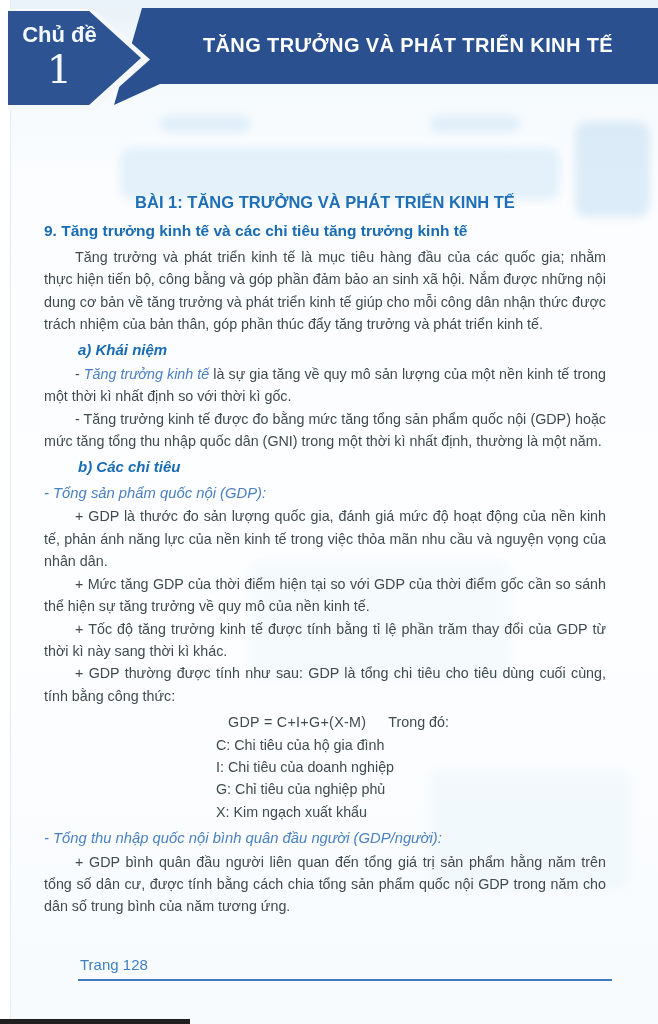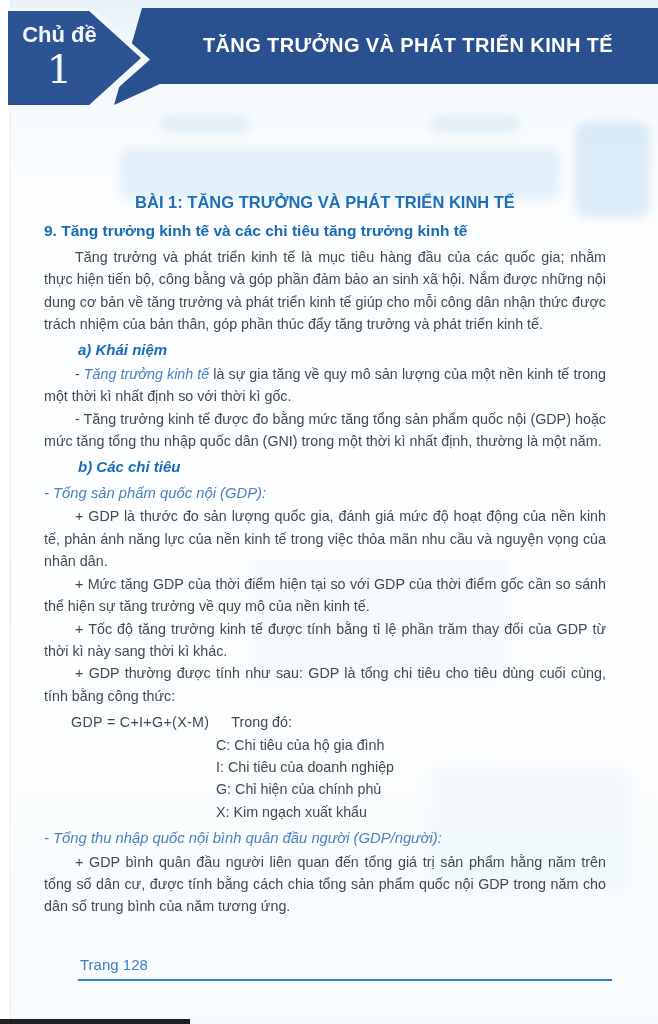--- a/index.html
+++ b/index.html
@@ -70,21 +70,21 @@
   }
   .para{margin:0;text-align:justify;text-indent:31px;}
   .sub-heading{
     color:#196bb4;font-weight:bold;font-style:italic;font-size:15px;
     margin:3px 0 2px 0;text-indent:34px;
   }
   .blue-term{color:#4b80c2;font-style:italic;}
   .blue-line{
     color:#4b80c2;font-style:italic;margin:4px 0 1px 0;font-size:14.8px;text-indent:0;
   }
-  .formula-row{display:flex;margin:4px 0 0 0;}
+  .formula-row{display:flex;margin:4px 0 0 0;justify-content:center;}
   .formula{margin-left:27px;letter-spacing:.3px;}
   .formula-intro{margin-left:22px;}
   .term-line{margin:0 0 0 172px;text-indent:0;}
   
   .footer-label{
     position:absolute;left:80px;top:956px;color:#4080c2;font-size:15px;
   }
   .footer-line{
     position:absolute;left:78px;top:979px;width:534px;height:2px;background:#3c7cbe;
   }
@@ -130,21 +130,21 @@
     <p class="para">+ Mức tăng GDP của thời điểm hiện tại so với GDP của thời điểm gốc cần so sánh thể hiện sự tăng trưởng về quy mô của nền kinh tế.</p>
     <p class="para">+ Tốc độ tăng trưởng kinh tế được tính bằng tỉ lệ phần trăm thay đổi của GDP từ thời kì này sang thời kì khác.</p>
     <p class="para">+ GDP thường được tính như sau: GDP là tổng chi tiêu cho tiêu dùng cuối cùng, tính bằng công thức:</p>
 
     <div class="formula-row">
       <span class="formula">GDP = C+I+G+(X-M)</span>
       <span class="formula-intro">Trong đó:</span>
     </div>
     <p class="para term-line">C: Chi tiêu của hộ gia đình</p>
     <p class="para term-line">I: Chi tiêu của doanh nghiệp</p>
-    <p class="para term-line">G: Chỉ hiện của chính phủ</p>
+    <p class="para term-line">G: Chỉ tiêu của nghiệp phủ</p>
     <p class="para term-line">X: Kim ngạch xuất khẩu</p>
 
     <p class="para blue-line">- Tổng thu nhập quốc nội bình quân đầu người (GDP/người):</p>
     <p class="para">+ GDP bình quân đầu người liên quan đến tổng giá trị sản phẩm hằng năm trên tổng số dân cư, được tính bằng cách chia tổng sản phẩm quốc nội GDP trong năm cho dân số trung bình của năm tương ứng.</p>
   </div>
 
   <div class="footer-label">Trang 128</div>
   <div class="footer-line"></div>
   <div class="scan-strip"></div>
 

